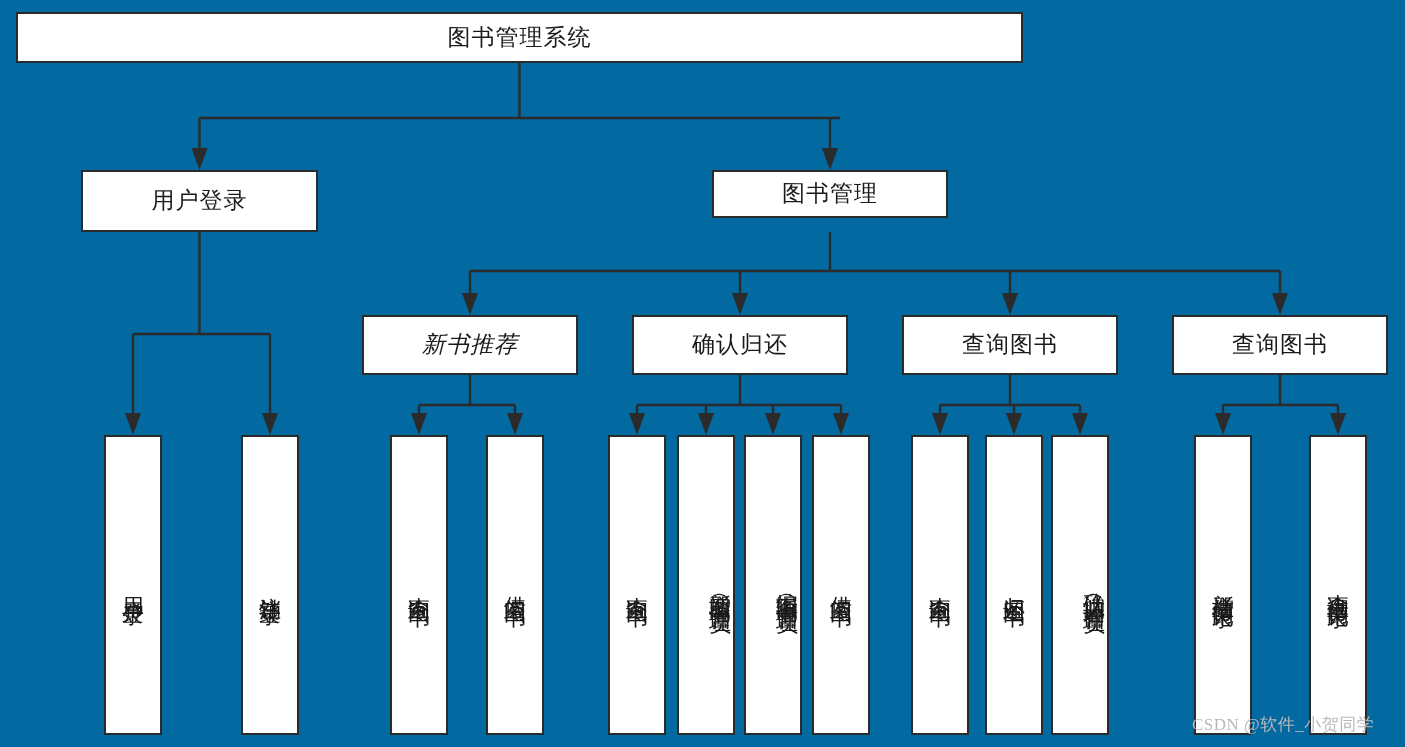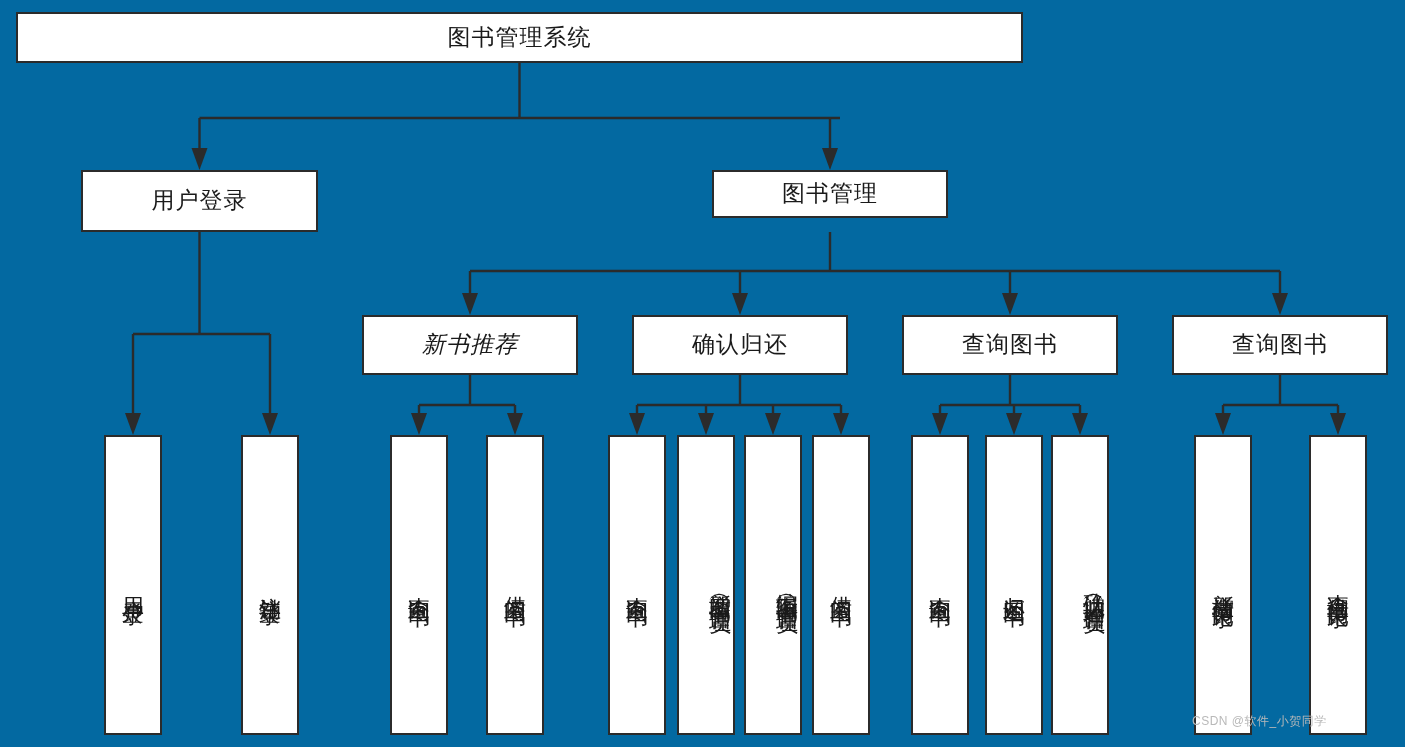--- a/index.html
+++ b/index.html
@@ -61,25 +61,25 @@
   .link-line {
     stroke: #2b2b2b;
     stroke-width: 2.4;
     fill: none;
   }
   .arrow-head {
     fill: #2b2b2b;
   }
   .watermark {
     position: absolute;
-    font-size: 12px;
+    font-size: 17px;
     color: #b9b9b9;
     white-space: nowrap;
     letter-spacing: 0.5px;
-    font-family: Liberation Sans, sans-serif;
+    font-family: Liberation Serif, serif;
   }
 </style>
 </head>
 <body>
 
 <div id="canvas">
   <svg class="links" id="links-layer" viewBox="0 0 1405 747">
       <path d="M 519.5 63 L 519.5 118" class="link-line"></path>
       <path d="M 199.5 118 L 840 118" class="link-line"></path>
       <path d="M 199.5 118 L 199.5 160" class="link-line"></path>

